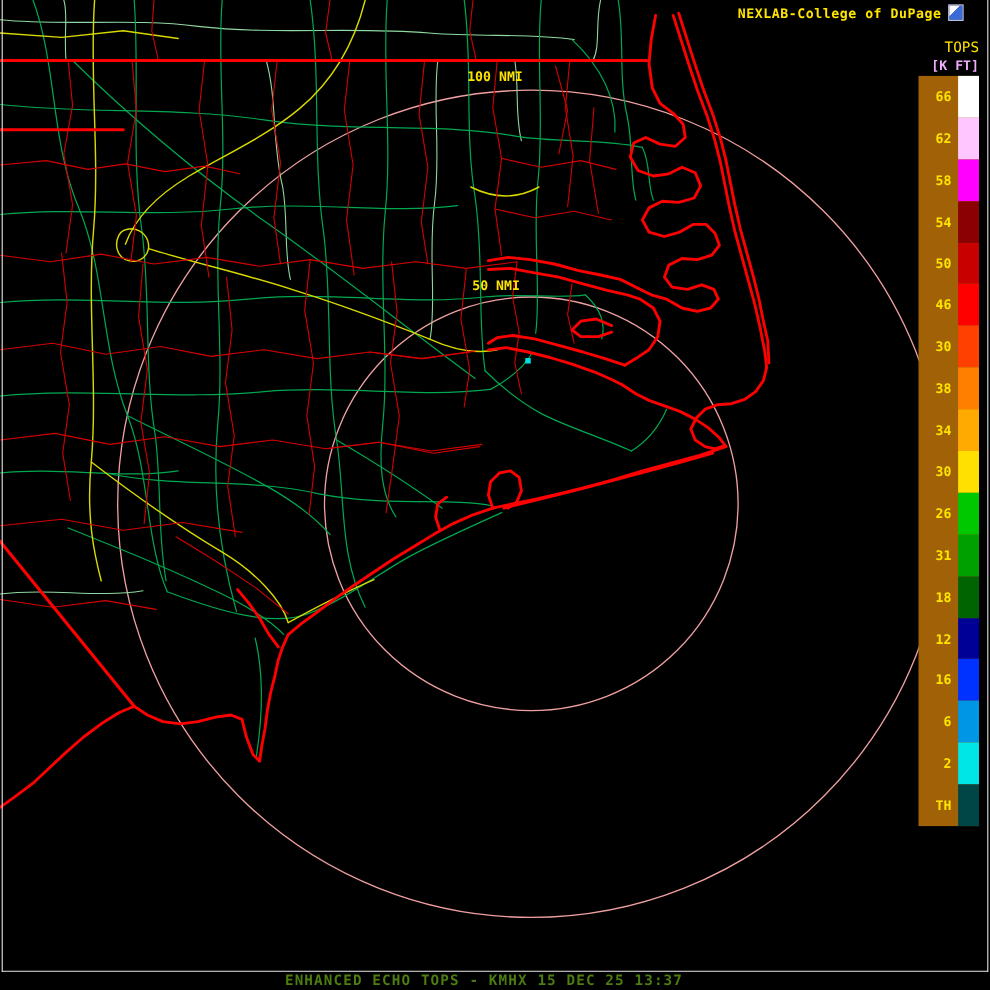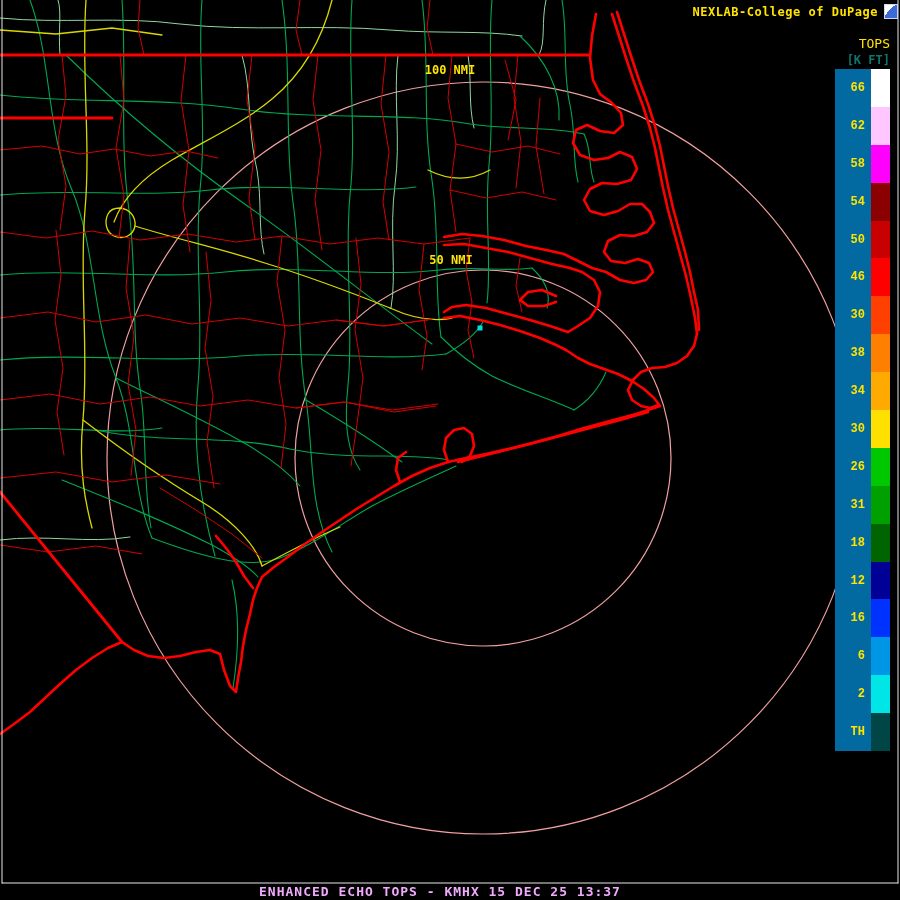--- a/index.html
+++ b/index.html
@@ -1,32 +1,32 @@
 <!DOCTYPE html>
 <html><head>
 <meta charset="utf-8">
 <style>
   html,body{margin:0;padding:0;background:#000;}
   #stage{position:relative;width:900px;height:900px;background:#000;overflow:hidden;
          font-family:"DejaVu Sans Mono","Liberation Mono",monospace;}
   #map-svg{position:absolute;left:0;top:0;}
-  .hdr{position:absolute;top:4px;right:2px;display:flex;align-items:center;gap:6px;z-index:5;}
+  .hdr{position:absolute;top:4px;right:24px;display:flex;align-items:center;gap:6px;z-index:5;}
   .hdr .brand{color:#ffe400;font-size:12px;font-weight:bold;letter-spacing:0.5px;}
   .hdr .logo{width:12px;height:13px;border:1px solid #cfd4ff;
              background:linear-gradient(135deg,#ffffff 0 40%,#3b6bd6 40% 100%);}
   .legend{position:absolute;top:36px;right:10px;z-index:5;text-align:right;}
   .legend .ttl{color:#ffe400;font-size:13px;font-weight:normal;height:17px;}
-  .legend .unit{color:#0f766e;font-size:12px;font-weight:bold;height:16px;}
+  .legend .unit{color:#f0abfc;font-size:12px;font-weight:bold;height:16px;}
   .legend-row{display:flex;align-items:center;height:37.9px;}
   .legend-label{width:30px;text-align:right;padding-right:6px;color:#ffe400;
                 font-size:12px;font-weight:bold;}
   .legend-swatch{width:19px;height:100%;}
   .scale-wrap{display:flex;flex-direction:column;}
   .footer{position:absolute;left:0;bottom:1px;width:880px;text-align:center;
-          color:#f0abfc;font-size:13px;font-weight:bold;letter-spacing:1px;z-index:5;}
+          color:#4d7c0f;font-size:13px;font-weight:bold;letter-spacing:1px;z-index:5;}
 </style>
 </head>
 <body>
 
 <div id="stage">
   <svg id="map-svg" width="900" height="900" viewBox="0 0 900 900">
       <rect x="0" y="0" width="900" height="900" fill="#000000"></rect>
       <g>
         <circle cx="483" cy="458" r="188" fill="none" stroke="#f0a0a0" stroke-width="1.2"></circle>
         <circle cx="483" cy="458" r="376" fill="none" stroke="#f0a0a0" stroke-width="1.2"></circle>
@@ -147,21 +147,21 @@
     </svg>
 
   <div class="hdr">
     <span class="brand">NEXLAB-College of DuPage</span>
     <span class="logo"></span>
   </div>
 
   <div class="legend">
     <div class="ttl">TOPS</div>
     <div class="unit">[K FT]</div>
-    <div class="scale-wrap" id="legend-scale" style="background: #0369a1; font-family: Liberation Mono, monospace;">
+    <div class="scale-wrap" id="legend-scale" style="background: #a16207;">
         <div class="legend-row">
           <span class="legend-label">66</span>
           <span class="legend-swatch" style="background: rgb(255, 255, 255);"></span>
         </div>
         <div class="legend-row">
           <span class="legend-label">62</span>
           <span class="legend-swatch" style="background: rgb(255, 198, 255);"></span>
         </div>
         <div class="legend-row">
           <span class="legend-label">58</span>

